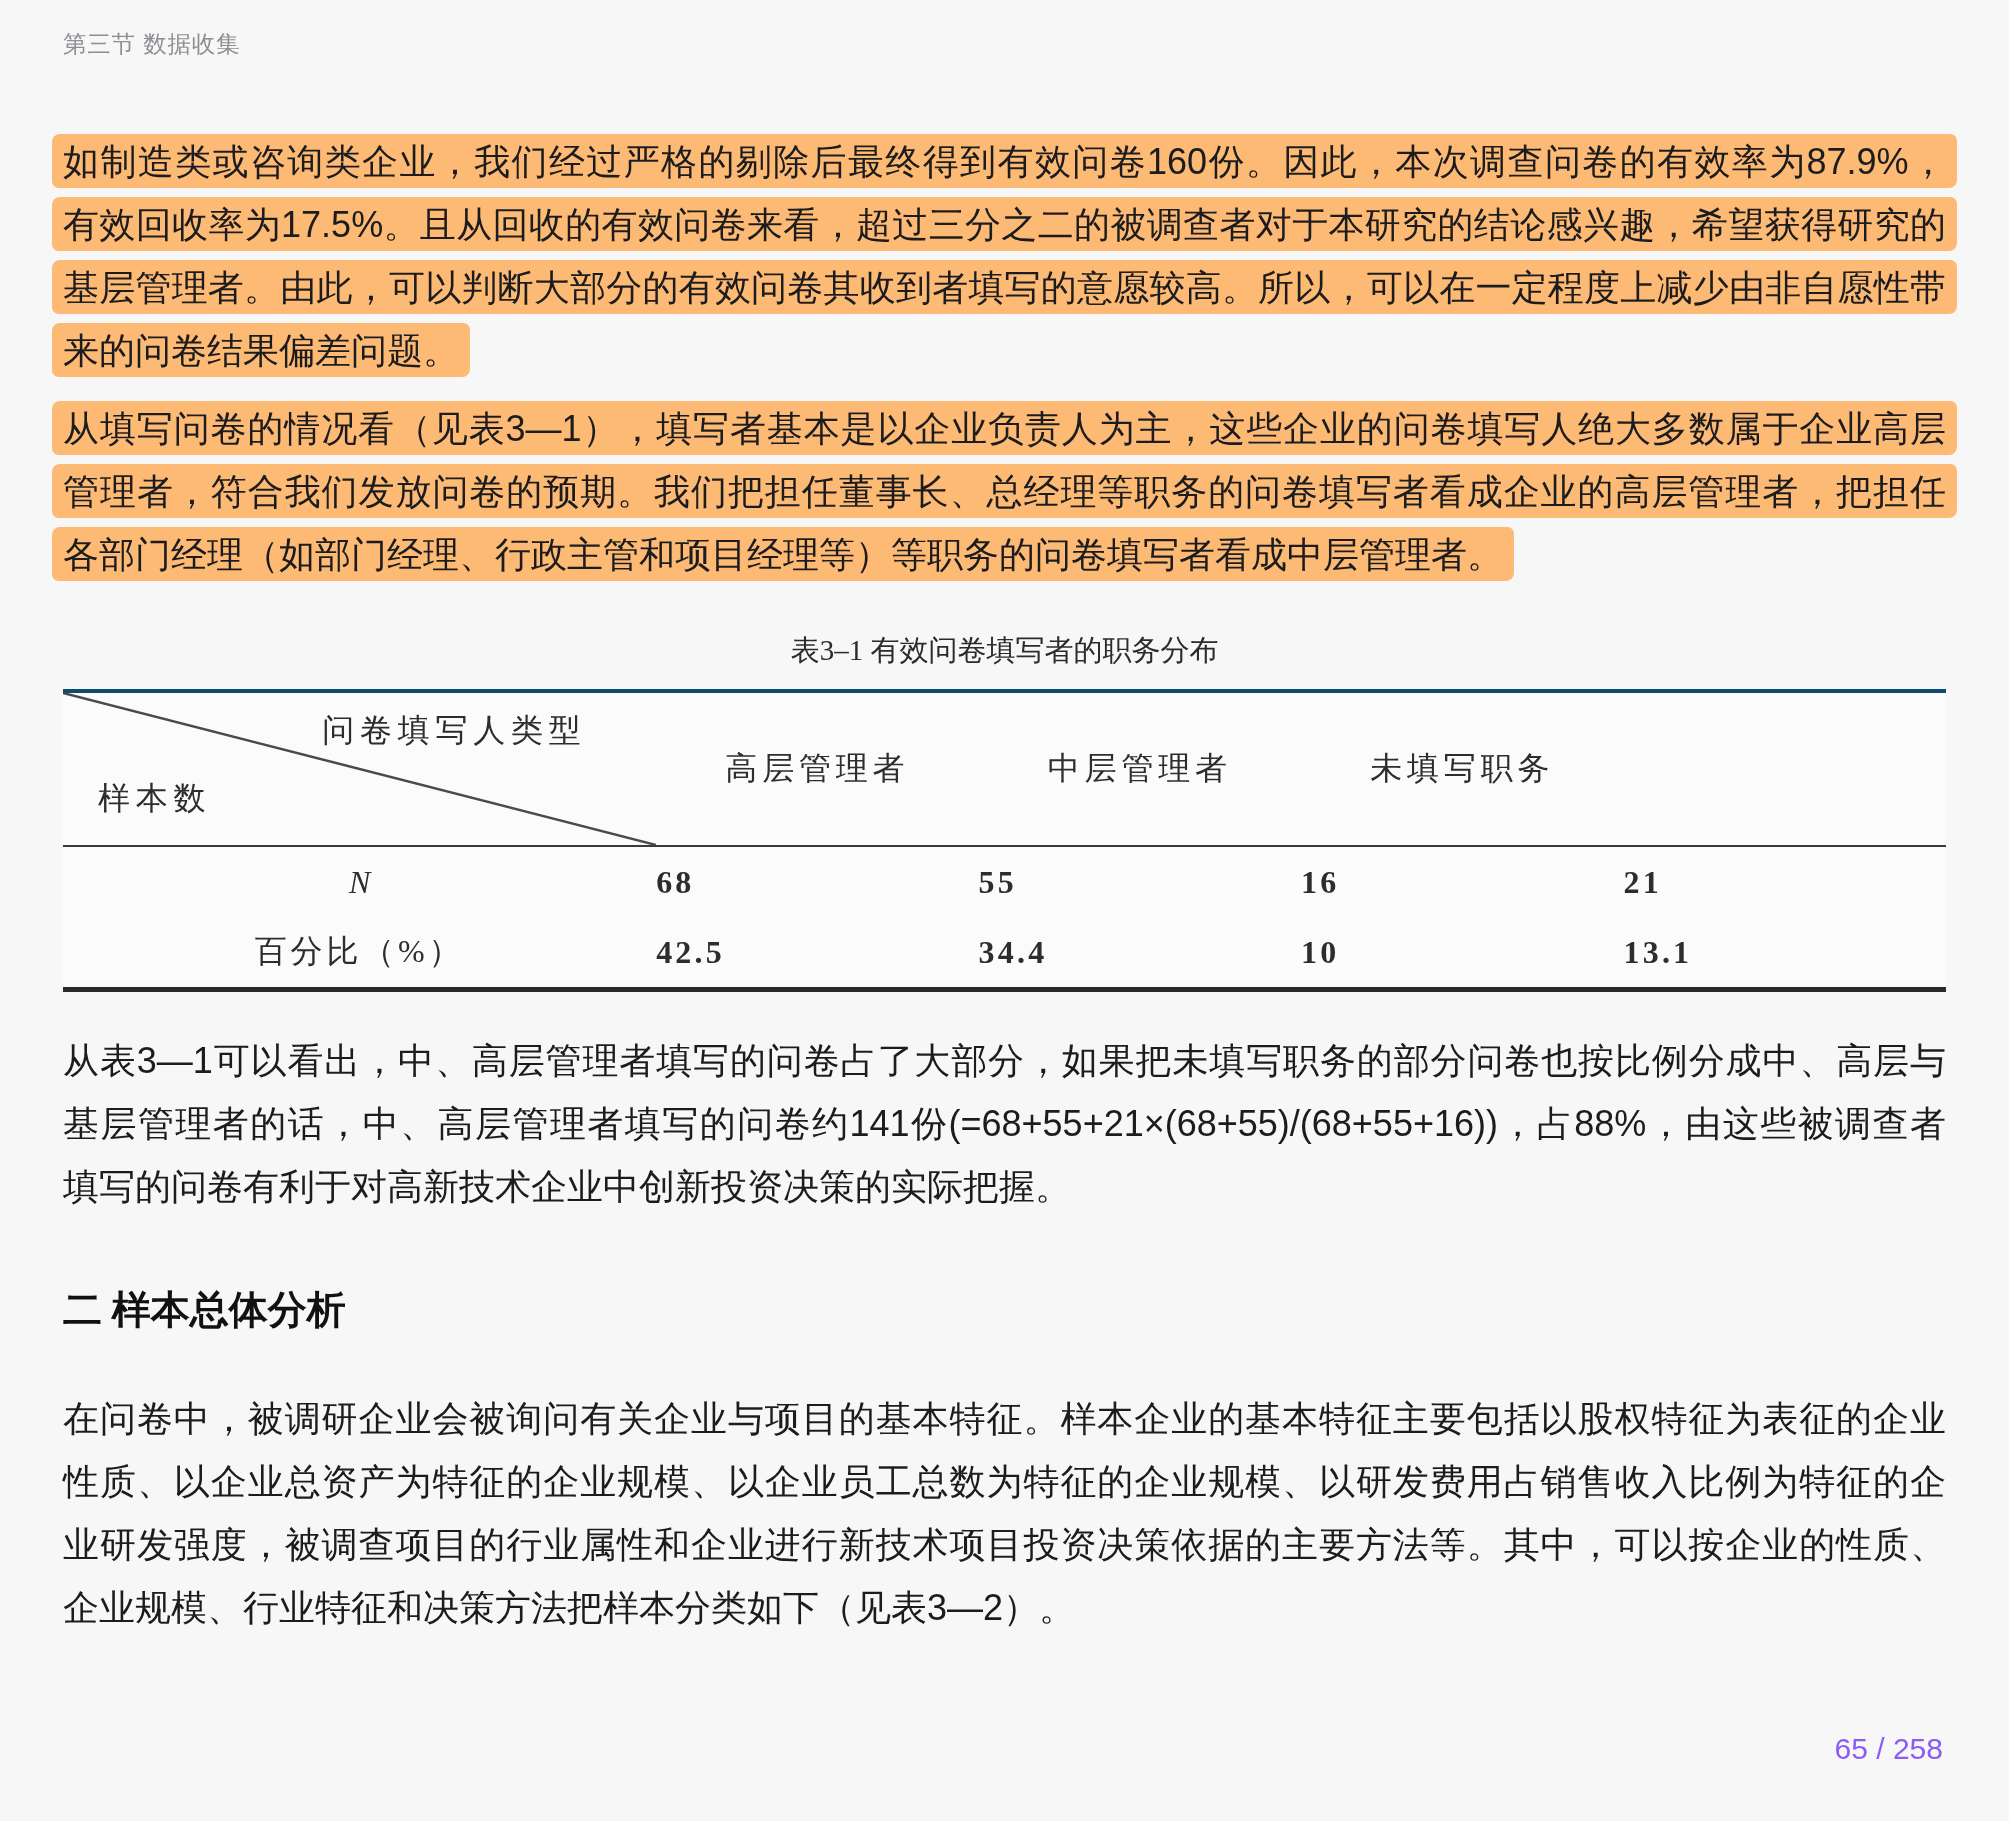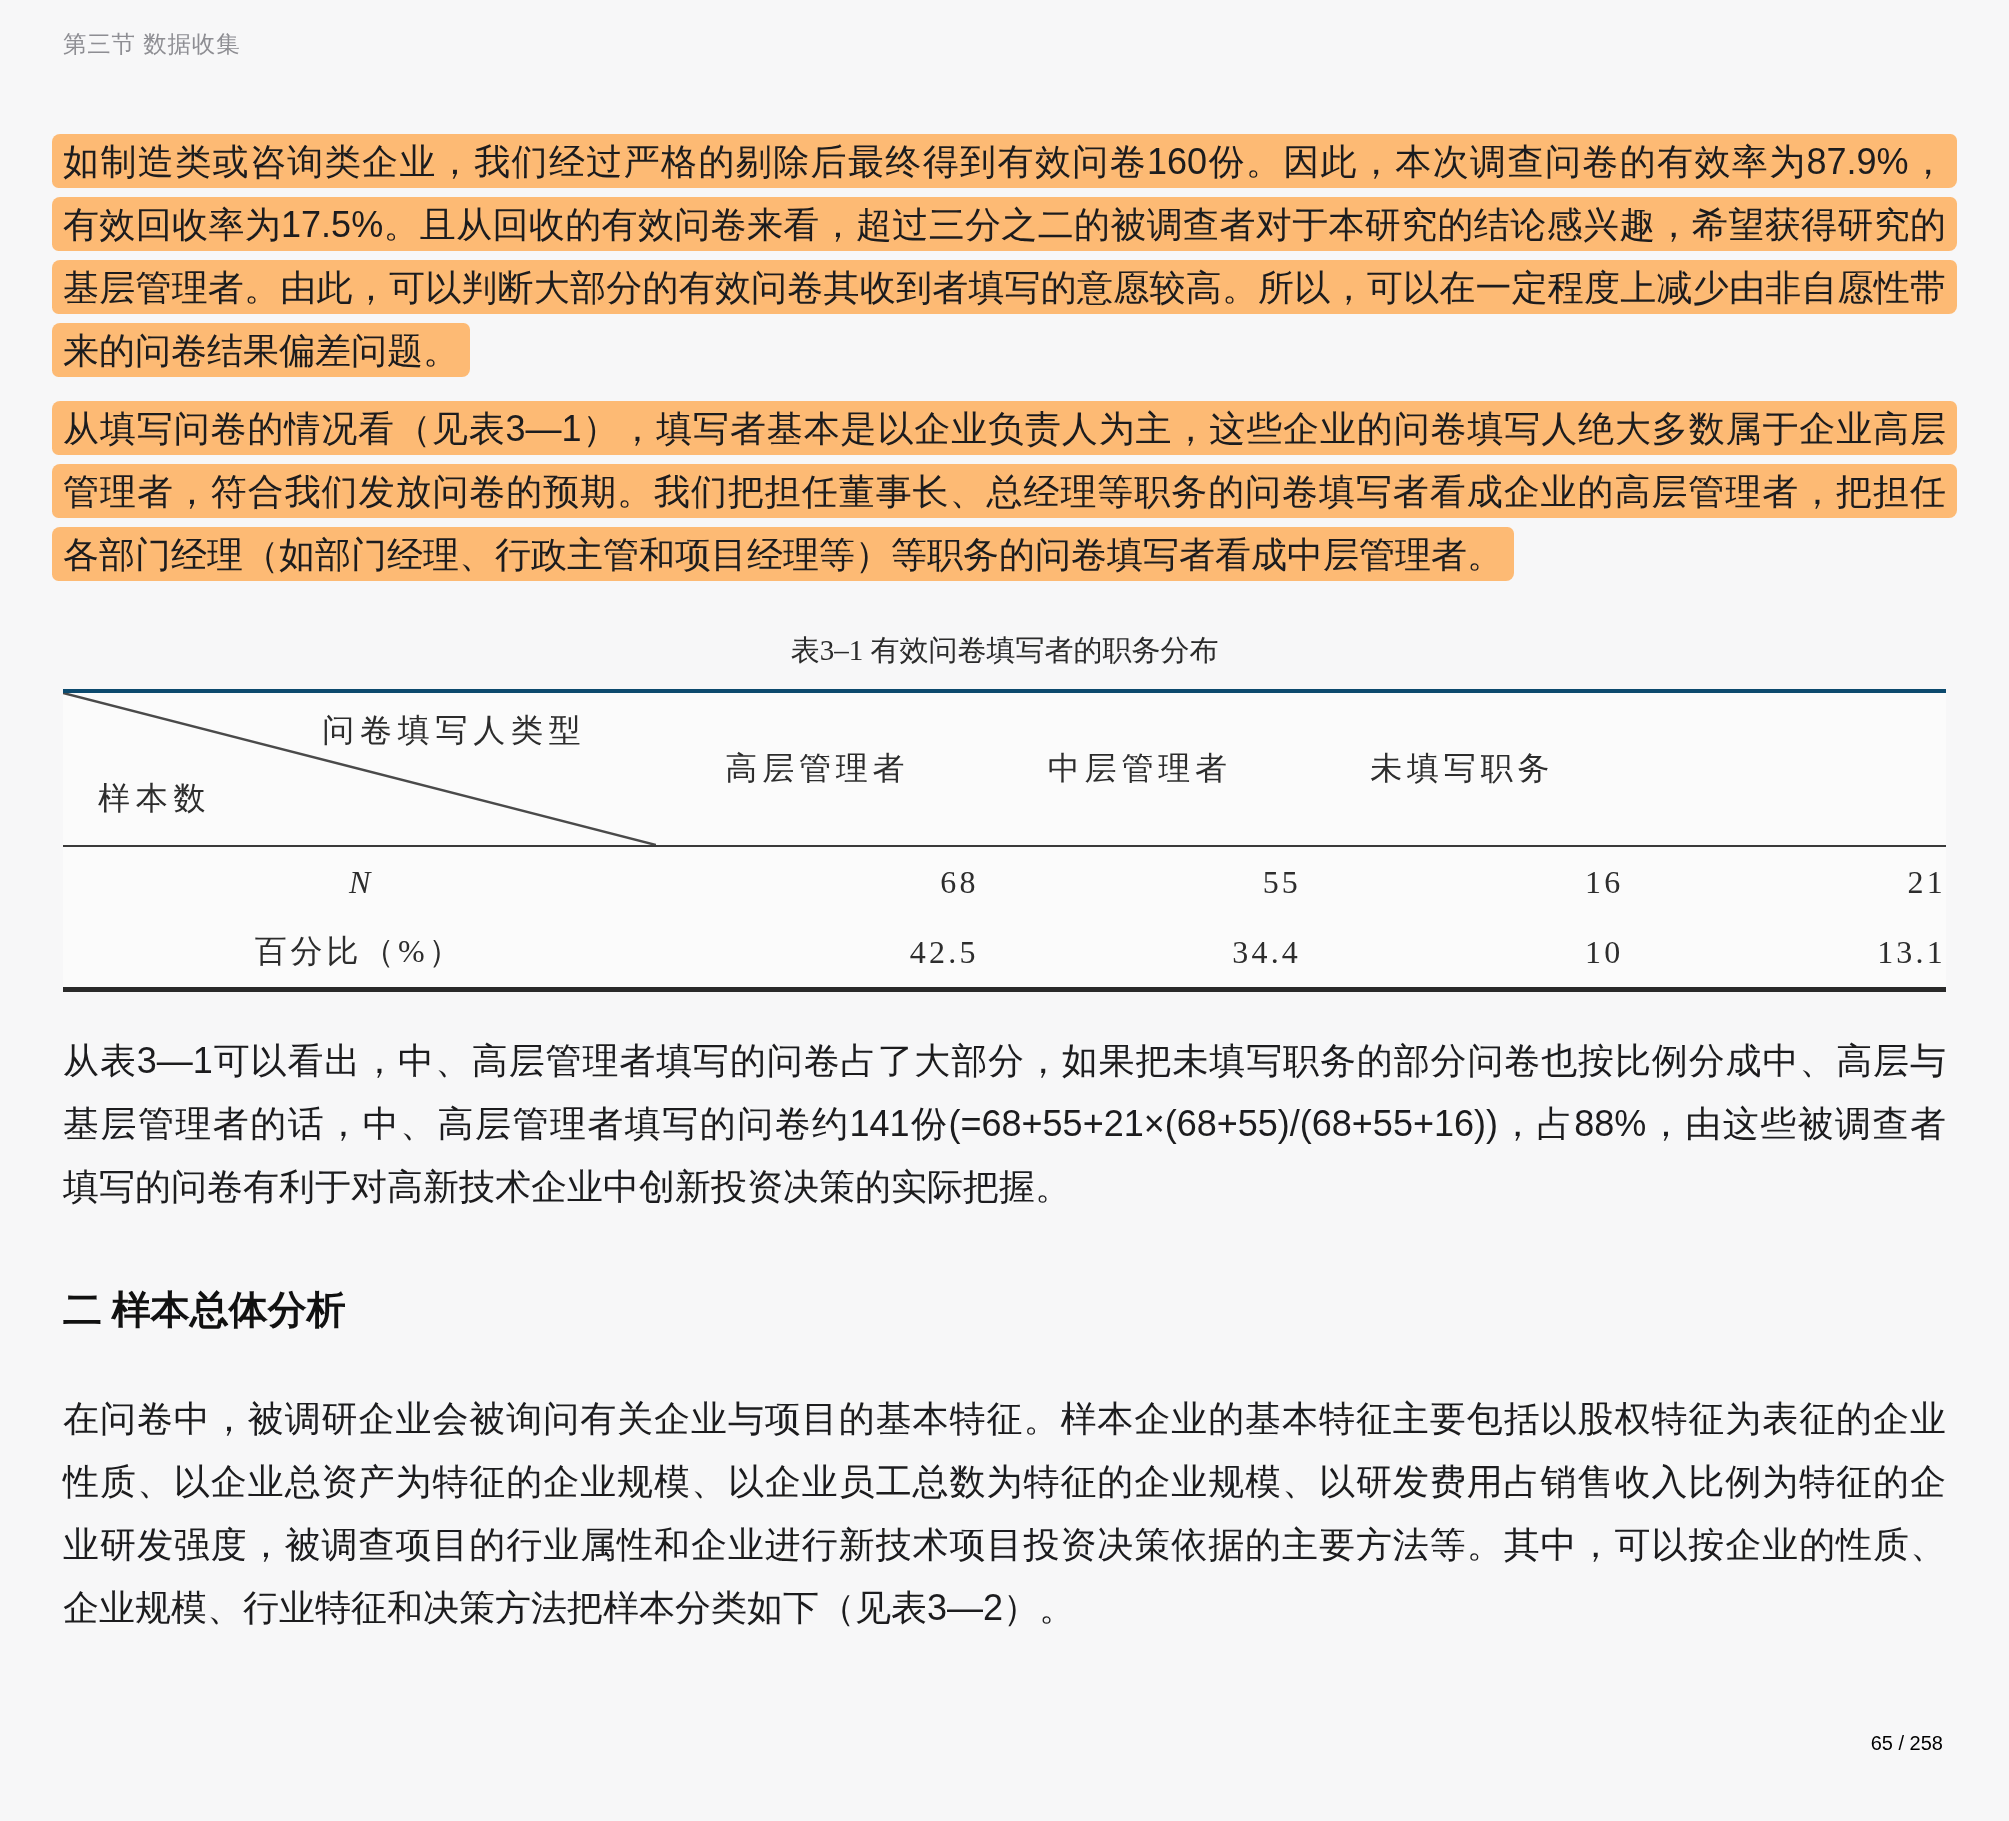--- a/index.html
+++ b/index.html
@@ -31,26 +31,26 @@
   .diag{position:absolute;inset:0;width:100%;height:100%;}
   .diag line{stroke:#4a4a4a;stroke-width:2.5;}
   .corner-top{position:absolute;top:16px;left:66%;transform:translateX(-50%);white-space:nowrap;
               font-size:32px;letter-spacing:0.18em;}
   .corner-bottom{position:absolute;left:35px;bottom:24px;font-size:32px;letter-spacing:0.18em;}
   .t-col{width:17.125%;display:flex;align-items:center;justify-content:center;
          font-size:32px;letter-spacing:0.15em;}
   .t-row{display:flex;height:70px;align-items:center;}
   .t-label{width:31.5%;text-align:center;font-size:32px;letter-spacing:0.12em;}
   .t-label.it{font-style:italic;letter-spacing:0;}
-  .t-cell{width:17.125%;text-align:right;font-size:32px;letter-spacing:0.1em;}
+  .t-cell{width:17.125%;text-align:left;font-size:32px;letter-spacing:0.1em;font-weight:bold;}
 
   .section-heading{margin-top:67px;font-family:Liberation Serif, serif;
                    font-weight:bold;font-size:39px;line-height:49px;color:#111;}
 
-  .page-indicator{position:absolute;right:66px;top:1732px;font-size:20px;color:#000000;}
+  .page-indicator{position:absolute;right:66px;top:1732px;font-size:30px;color:#8b5cf6;}
 </style>
 </head>
 <body>
 
 <div class="page">
   <div class="inner">
 
     <div class="doc-header">第三节 数据收集</div>
 
     <div class="para p1">

